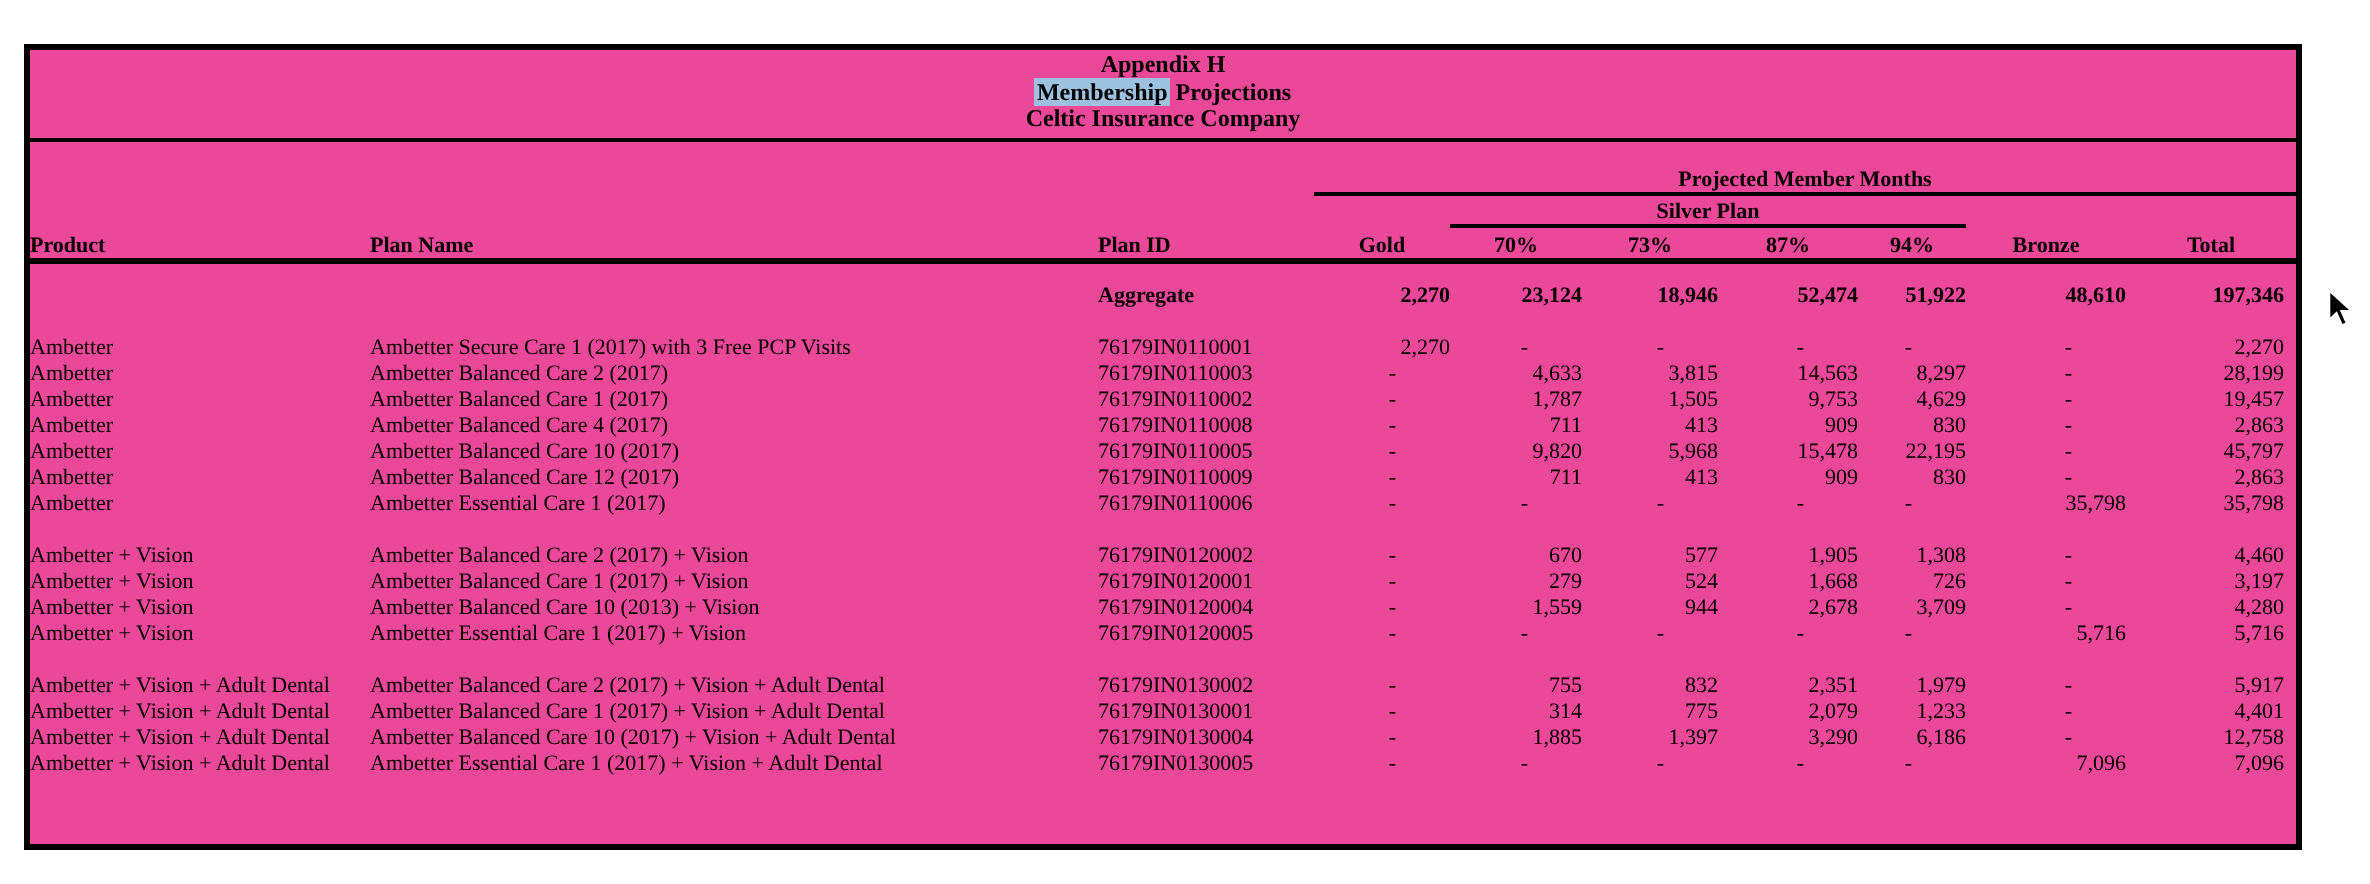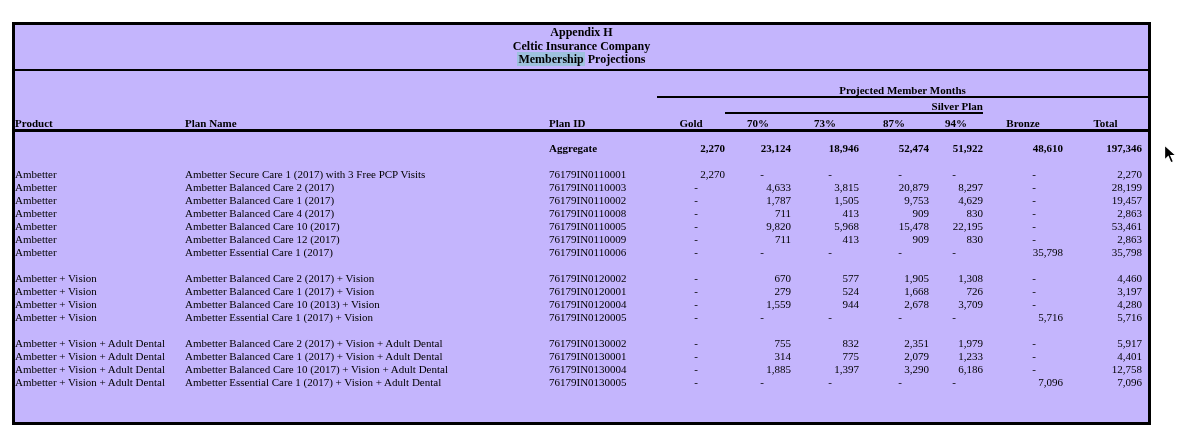--- a/index.html
+++ b/index.html
@@ -4,21 +4,21 @@
 <style>
   html,body { margin:0; padding:0; }
   body {
     width:1185px; height:442px; background:#ffffff; position:relative;
     font-family:"Liberation Serif", serif; color:#000;
     overflow:hidden;
   }
   .page-box {
     position:absolute; left:12px; top:22px;
     width:1133px; height:397px;
-    border:3px solid #000; background:#c4b5fd;
+    border:3px solid #000; background:#ec4899;
   }
   .title-block {
     text-align:center; font-weight:bold; font-size:12px; line-height:13.5px;
     padding:1px 0 2px 0;
     border-bottom:2px solid #000;
   }
   .hl { padding:0 1px; }
   table.mpt {
     border-collapse:collapse; table-layout:fixed; width:100%;
     font-size:11px; line-height:12px;
@@ -31,38 +31,38 @@
   td.c-name { padding-left:2px; }
   td.c-id   { padding-left:3px; }
   td.num    { text-align:right; padding-right:16px; }
   td.num.tot{ padding-right:6px; }
   td.num.dash { padding-right:27px; }
   tr.hdr-groups td.span-pmm {
     font-weight:bold; text-align:center; height:25px;
     border-bottom:2px solid #000;
   }
   tr.hdr-silver td.span-sp {
-    font-weight:bold; text-align:right; height:14px;
+    font-weight:bold; text-align:center; height:14px;
     border-bottom:2px solid #000;
   }
   tr.hdr-cols td { font-weight:bold; height:15px; border-bottom:3px solid #000; }
   tr.hdr-cols td.cc { text-align:center; }
   tr.agg td { font-weight:bold; height:22px; }
   tr.spacer td { height:13px; }
   .cursor { position:absolute; left:1163px; top:144px; width:16px; height:22px; }
 </style>
 </head>
 <body>
 
 <div class="page-box">
 
   <div class="title-block">
     <div>Appendix H</div>
+    <div><span class="hl" style="background: rgb(157, 193, 222);">Membership</span><span> Projections</span></div>
     <div>Celtic Insurance Company</div>
-    <div><span class="hl" style="background: rgb(157, 193, 222);">Membership</span><span> Projections</span></div>
   </div>
 
   <table class="mpt">
     <colgroup>
       <col style="width:170px">
         <col style="width:364px">
         <col style="width:108px">
       <col style="width:68px">
         <col style="width:66px">
         <col style="width:68px">
@@ -126,21 +126,21 @@
           <td class="num dash">-</td>
           <td class="num tot">2,270</td>
         </tr>
         <tr>
           <td class="c-prod">Ambetter</td>
           <td class="c-name">Ambetter Balanced Care 2 (2017)</td>
           <td class="c-id">76179IN0110003</td>
           <td class="num dash">-</td>
           <td class="num">4,633</td>
           <td class="num">3,815</td>
-          <td class="num">20,879</td>
+          <td class="num">14,563</td>
           <td class="num">8,297</td>
           <td class="num dash">-</td>
           <td class="num tot">28,199</td>
         </tr>
         <tr>
           <td class="c-prod">Ambetter</td>
           <td class="c-name">Ambetter Balanced Care 1 (2017)</td>
           <td class="c-id">76179IN0110002</td>
           <td class="num dash">-</td>
           <td class="num">1,787</td>
@@ -165,21 +165,21 @@
         <tr>
           <td class="c-prod">Ambetter</td>
           <td class="c-name">Ambetter Balanced Care 10 (2017)</td>
           <td class="c-id">76179IN0110005</td>
           <td class="num dash">-</td>
           <td class="num">9,820</td>
           <td class="num">5,968</td>
           <td class="num">15,478</td>
           <td class="num">22,195</td>
           <td class="num dash">-</td>
-          <td class="num tot">53,461</td>
+          <td class="num tot">45,797</td>
         </tr>
         <tr>
           <td class="c-prod">Ambetter</td>
           <td class="c-name">Ambetter Balanced Care 12 (2017)</td>
           <td class="c-id">76179IN0110009</td>
           <td class="num dash">-</td>
           <td class="num">711</td>
           <td class="num">413</td>
           <td class="num">909</td>
           <td class="num">830</td>

